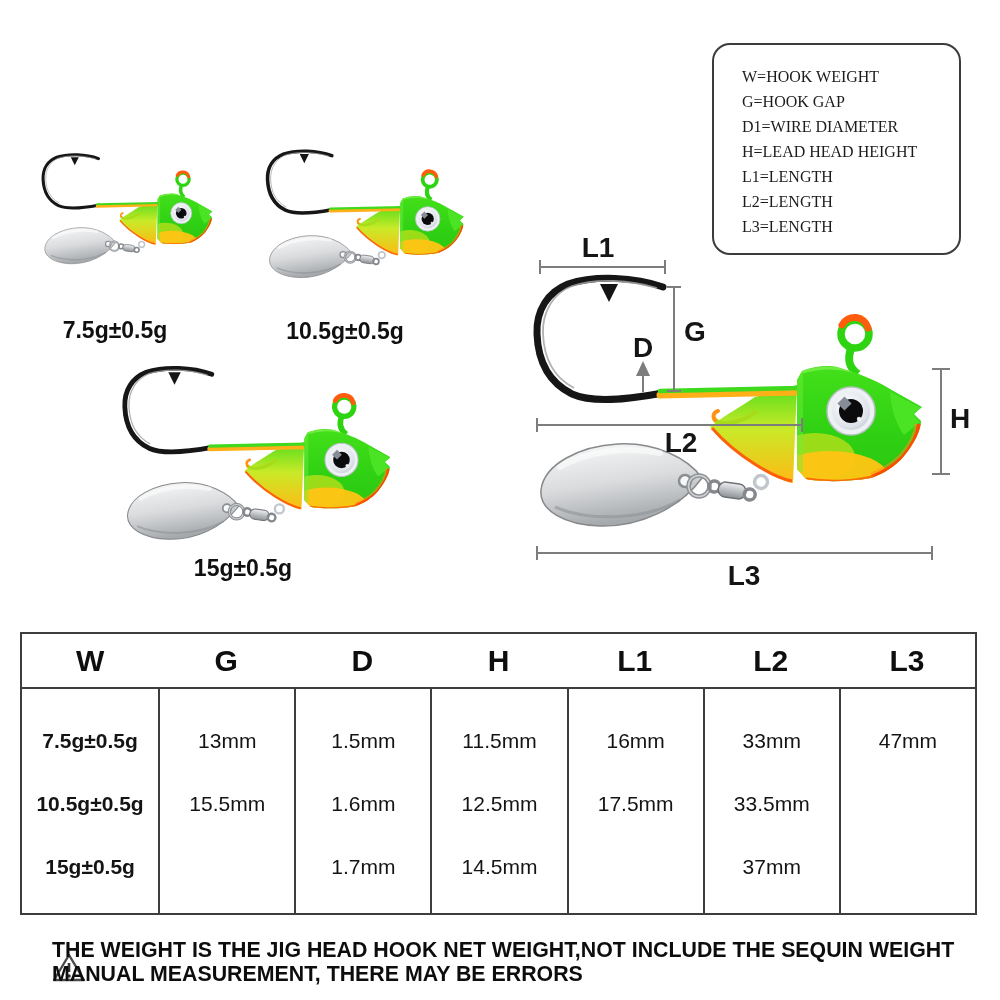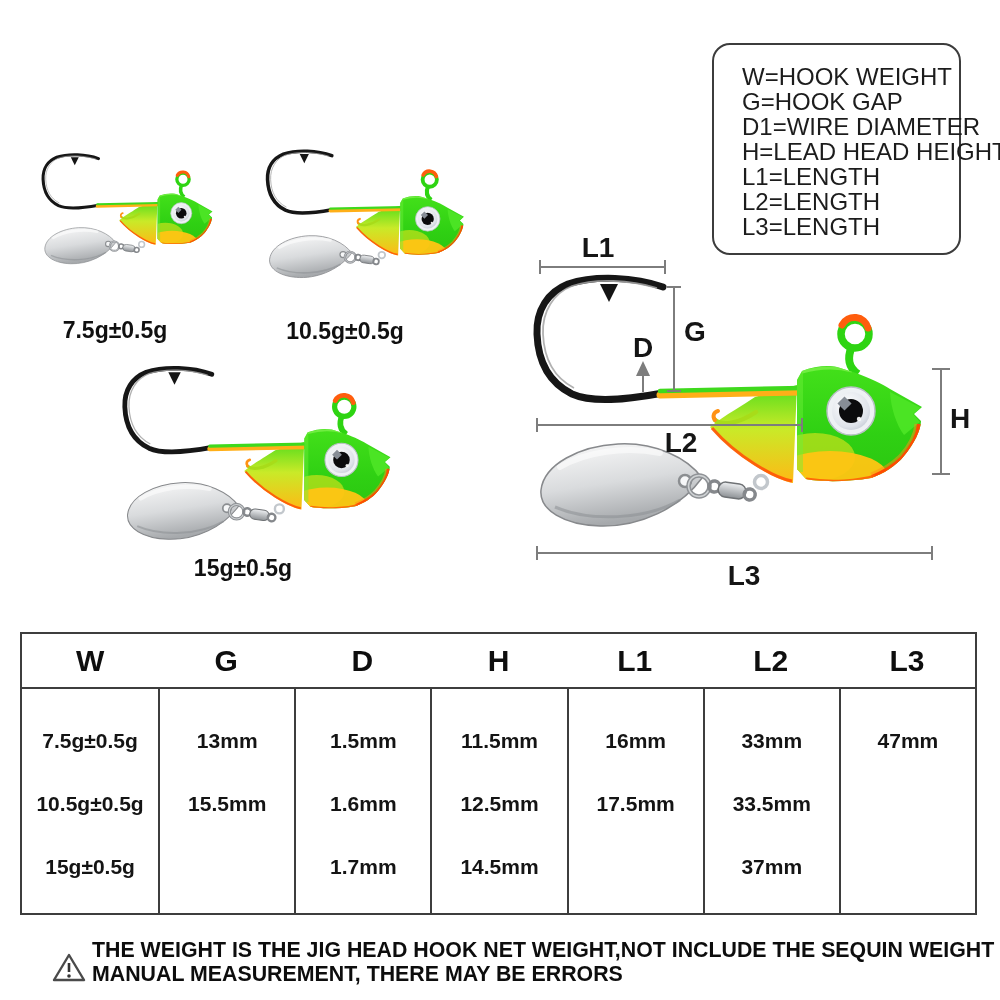--- a/index.html
+++ b/index.html
@@ -5,37 +5,37 @@
   html,body{margin:0;padding:0;background:#ffffff;}
   #stage{position:relative;width:1000px;height:1000px;background:#ffffff;overflow:hidden;
          font-family:"Liberation Sans","DejaVu Sans",sans-serif;color:#151515;}
   
   .wlabel{position:absolute;transform:translate(-50%,-50%);font-size:23px;font-weight:bold;
           letter-spacing:0px;color:#101010;white-space:nowrap;}
   
   #legend{position:absolute;left:712px;top:43px;width:249px;height:212px;box-sizing:border-box;
           border:2px solid #3c3c3c;border-radius:18px;background:#fff;
           padding:19px 10px 0 28px;}
-  #legend .lline{font-size:24px;line-height:25px;color:#1c1c1c;white-space:nowrap;}
+  #legend .lline{font-size:16px;line-height:25px;color:#1c1c1c;white-space:nowrap;font-family:Liberation Serif, serif;}
   
   #spec{position:absolute;left:20px;top:632px;width:957px;height:283px;box-sizing:border-box;
         border:2px solid #3d3d3d;background:#fff;}
   .thead{display:grid;grid-template-columns:repeat(7,1fr);height:53px;border-bottom:2px solid #3d3d3d;}
   .thead .hc{display:flex;align-items:center;justify-content:center;
              font-size:30px;font-weight:bold;color:#0e0e0e;}
   .tbody{display:grid;grid-template-columns:repeat(7,1fr);height:224px;}
   .tcol{border-left:2px solid #3d3d3d;padding-top:20px;box-sizing:border-box;}
   .tcol.first{border-left:none;}
   .tval{height:63px;display:flex;align-items:center;justify-content:center;
-        font-size:21px;color:#141414;white-space:nowrap;font-weight:bold;}
+        font-size:21px;color:#141414;white-space:nowrap;}
   .tcol.first .tval{font-weight:bold;}
   
   #footnote{position:absolute;left:52px;top:938px;width:940px;}
   #warnicon{position:absolute;left:0px;top:14px;}
-  #footlines{margin-left:40px;}
+  #footlines{}
   .fline{font-size:22px;font-weight:bold;color:#0d0d0d;line-height:24px;white-space:nowrap;
          transform:scaleX(.97);transform-origin:left center;}
   svg text{font-family:"Liberation Sans","DejaVu Sans",sans-serif;}
   .dimtxt{font-weight:bold;font-size:28px;fill:#151515;}
 </style>
 </head>
 <body>
 
 <div id="stage">
 

